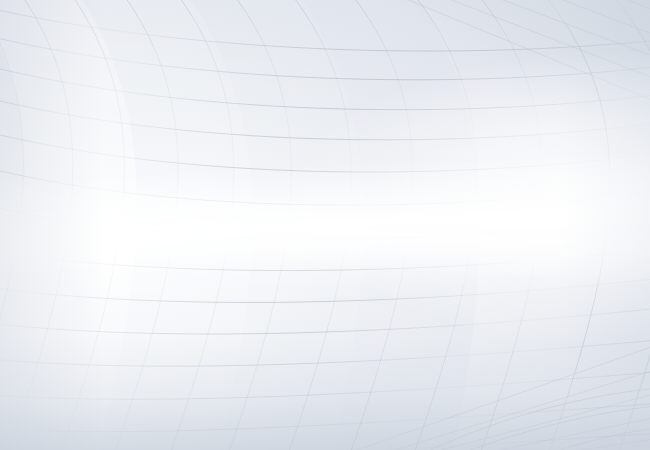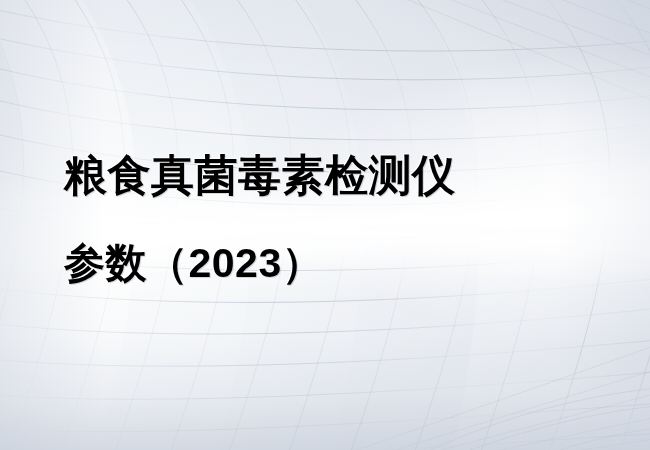--- a/index.html
+++ b/index.html
@@ -205,18 +205,14 @@
   </svg>
 
   <div class="bg-layer" id="bg-shade-topright"></div>
   <div class="bg-layer" id="bg-sheen-right"></div>
   <div class="bg-layer" id="bg-sheen-bottomleft"></div>
   <div class="bg-layer" id="bg-sweep"></div>
   <div class="bg-layer" id="bg-sweep2"></div>
   <div class="bg-layer" id="bg-shade-bottom"></div>
   <div class="bg-layer" id="bg-vignette"></div>
 
-  <div id="title-block">
-    <div class="title-line" id="title-line-1">粮食真菌毒素检测仪</div>
-    <div class="title-line" id="title-line-2">参数（2023）</div>
-  </div>
 
 </div>
 
 </body></html>

